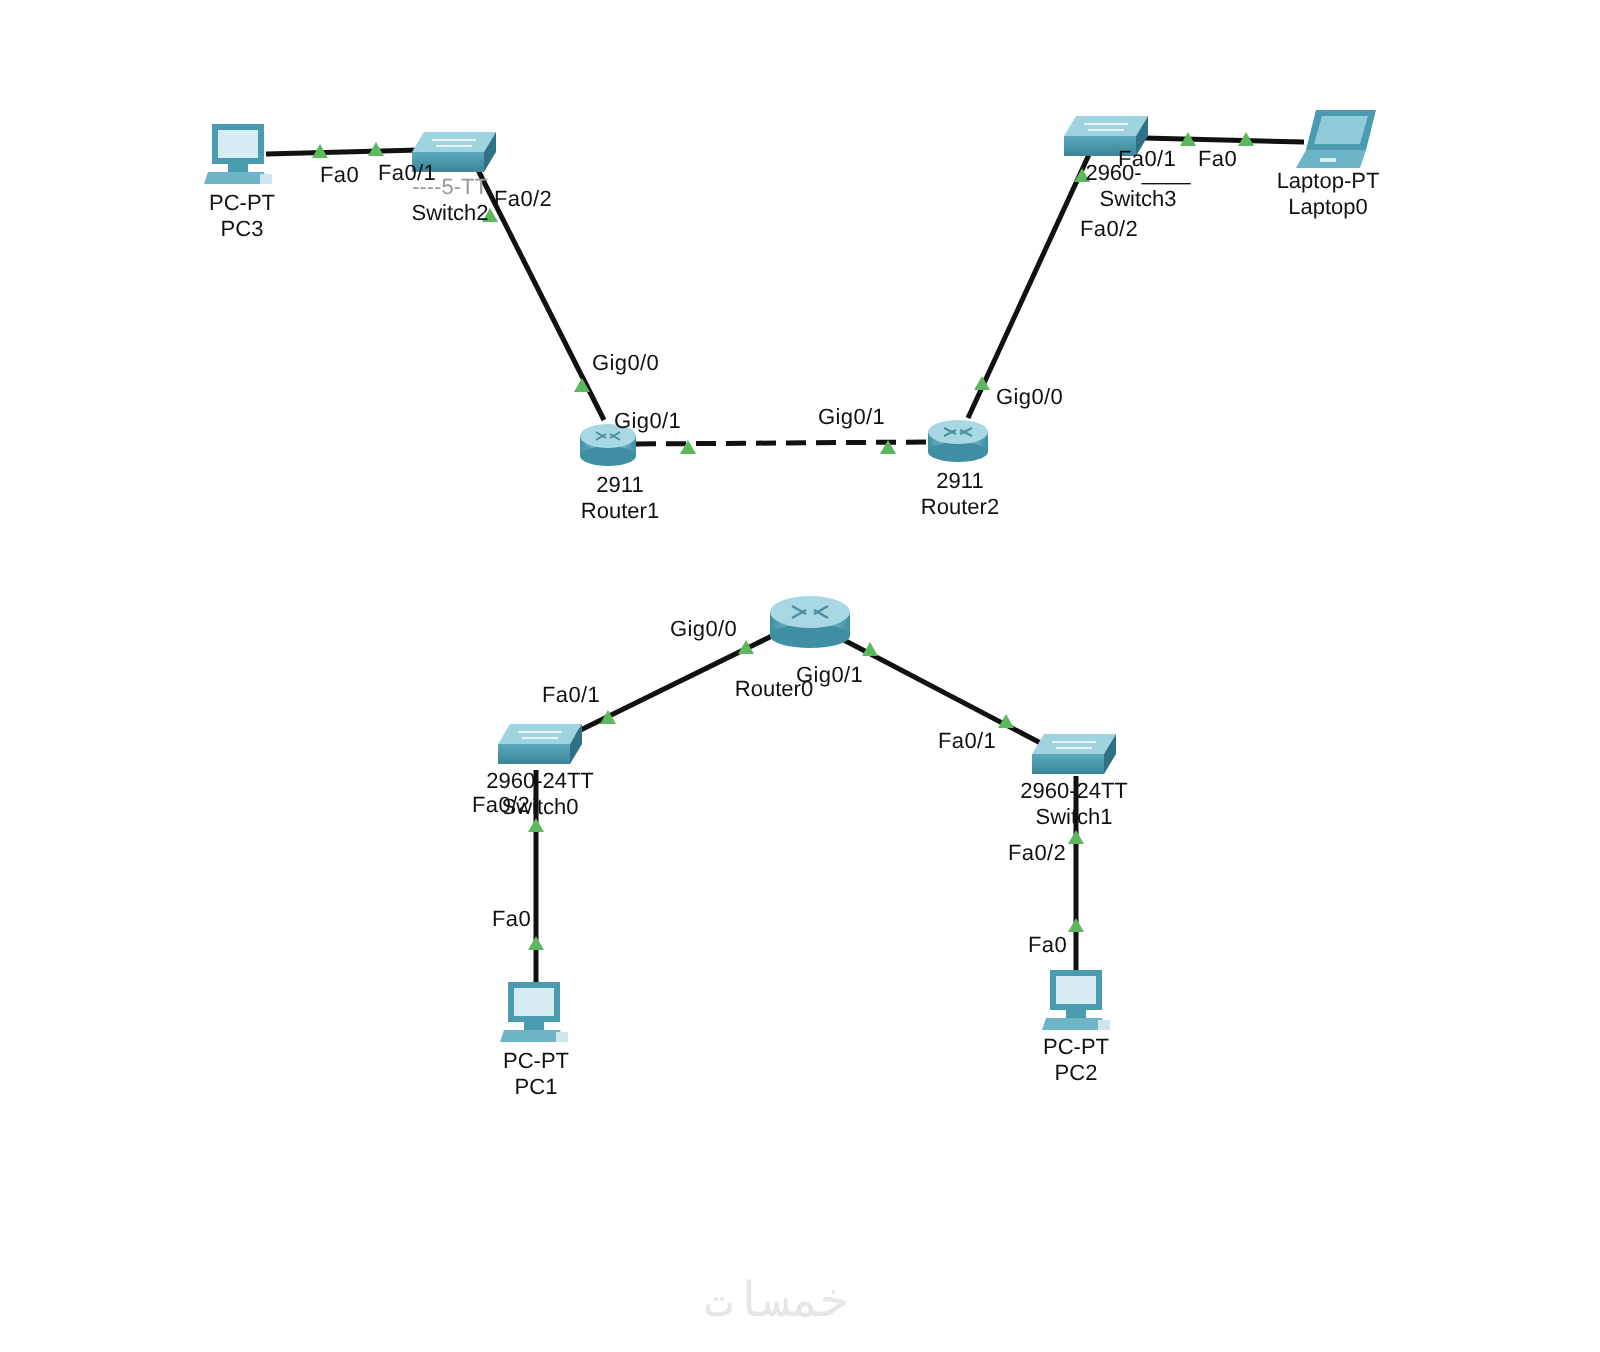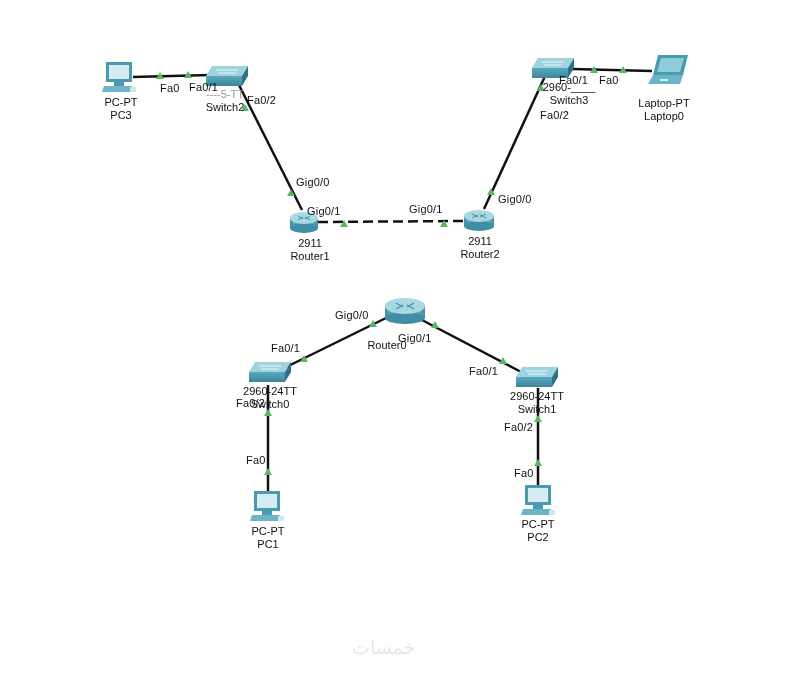--- a/index.html
+++ b/index.html
@@ -3,22 +3,22 @@
 <meta charset="utf-8">
 <style>
   html, body { margin: 0; padding: 0; background: #ffffff; }
   body { width: 800px; height: 676px; position: relative; overflow: hidden;
          font-family: "Liberation Sans", sans-serif; }
   #canvas { position: absolute; left: 0; top: 0; width: 800px; height: 676px; }
   .lbl { position: absolute; font-size: 11px; color: #111; white-space: nowrap;
          font-family: "Liberation Sans", sans-serif; letter-spacing: 0.2px; line-height: 13px; }
   .dev-lbl { position: absolute; font-size: 11px; color: #111; text-align: center;
              white-space: nowrap; line-height: 13px; transform: translateX(-50%); }
-  .watermark { position: absolute; left: 352px; top: 636px; font-size: 19px; color: #e6e6e6;
-               font-family: Liberation Serif, serif; letter-spacing: 1px; }
+  .watermark { position: absolute; left: 352px; top: 636px; font-size: 24px; color: #e6e6e6;
+               font-family: Liberation Mono, monospace; letter-spacing: 1px; }
 </style>
 </head>
 <body>
 
 <svg id="canvas" width="800" height="676" viewBox="0 0 800 676" xmlns="http://www.w3.org/2000/svg">
   <defs>
     <linearGradient id="rtrSide" x1="0" x2="1" y1="0" y2="0">
       <stop offset="0" stop-color="#3f8ea3"></stop>
       <stop offset="0.5" stop-color="#a8d8e3"></stop>
       <stop offset="1" stop-color="#3f8ea3"></stop>
@@ -170,21 +170,21 @@
   <div>Router1</div>
 </div>
 <div class="dev-lbl" style="left:480px;top:235px">
   <div>2911</div>
   <div>Router2</div>
 </div>
 <div class="dev-lbl" style="left:569px;top:81px">
   <div>2960-____</div>
   <div>Switch3</div>
 </div>
-<div class="dev-lbl" style="left:664px;top:97px">
+<div class="dev-lbl" style="left:664px;top:85px">
   <div>Laptop-PT</div>
   <div>Laptop0</div>
 </div>
 <div class="dev-lbl" style="left:387px;top:339px">
   <div>Router0</div>
 </div>
 <div class="dev-lbl" style="left:270px;top:385px">
   <div>2960-24TT</div>
   <div>Switch0</div>
 </div>

